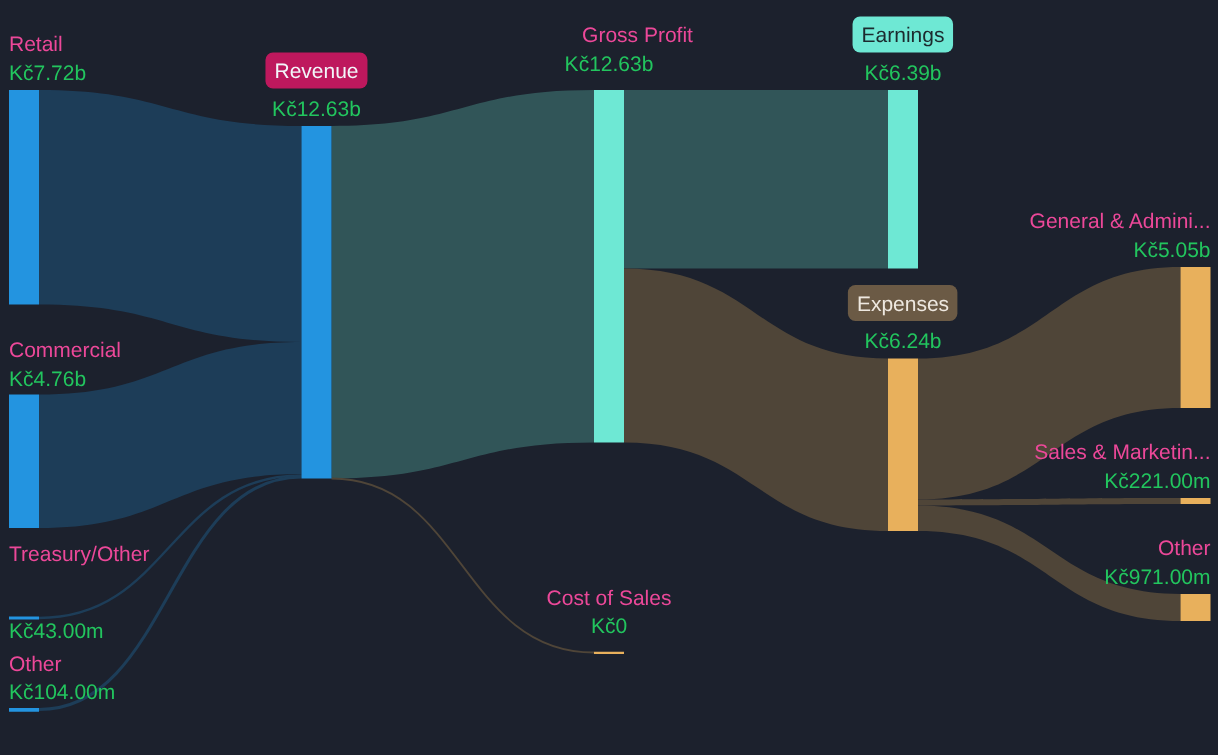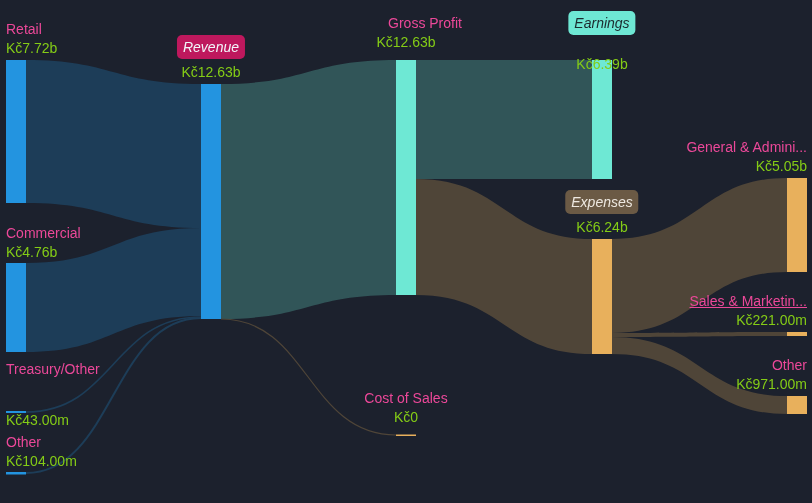--- a/index.html
+++ b/index.html
@@ -1,23 +1,23 @@
 <!DOCTYPE html>
 <html><head>
 <meta charset="utf-8">
 <style>
   html, body { margin:0; padding:0; background:#1c212d; }
   body { width:812px; height:503px; position:relative; overflow:hidden; font-family:"Liberation Sans", "DejaVu Sans", sans-serif; }
   svg.chart { position:absolute; left:0; top:0; }
   .lbl { position:absolute; color:#ec4899; font-size:14px; line-height:19px; white-space:nowrap; }
-  .val { position:absolute; color:#84cc16; font-size:14px; line-height:19px; white-space:nowrap; }
+  .val { position:absolute; color:#22c55e; font-size:14px; line-height:19px; white-space:nowrap; }
   .left { text-align:left; }
   .right { text-align:right; }
   .center { text-align:center; transform:translateX(-50%); }
-  .badge { position:absolute; font-size:14px; line-height:24px; padding:0 6px; border-radius:5px; transform:translateX(-50%); white-space:nowrap;font-style:italic; }
+  .badge { position:absolute; font-size:14px; line-height:24px; padding:0 6px; border-radius:5px; transform:translateX(-50%); white-space:nowrap; }
 </style>
 </head>
 <body>
 
 <svg class="chart" width="812" height="503" viewBox="0 0 812 503">
 
   <g>
     <path fill="#1d3d58" d="M26,60 C113,60 113,84 201,84 L201,228 C113,228 113,203 26,203 Z"></path>
     <path fill="#1d3d58" d="M26,263 C113,263 113,228 201,228 L201,316 C113,316 113,352 26,352 Z"></path>
     <path fill="none" stroke="#1d3d58" stroke-width="1.6" d="M26,412 C113,412 113,317 201,317"></path>
@@ -62,25 +62,25 @@
 <div class="badge" style="left:211px;top:35px;background:#be185d;color:#f2f6fa;">Revenue</div>
 <div class="val center" style="left:211px;top:63px;">Kč12.63b</div>
 
 <div class="lbl center" style="left:425px;top:14px;">Gross Profit</div>
 <div class="val center" style="left:406px;top:33px;">Kč12.63b</div>
 
 <div class="lbl center" style="left:406px;top:389px;text-align:center;">Cost of Sales</div>
 <div class="val center" style="left:406px;top:408px;">Kč0</div>
 
 <div class="badge" style="left:602px;top:11px;background:#6ee8d4;color:#1c2a2e;">Earnings</div>
-<div class="val center" style="left:602px;top:39px;margin-top:16px;">Kč6.39b</div>
+<div class="val center" style="left:602px;top:39px;">Kč6.39b</div>
 
 <div class="badge" style="left:602px;top:190px;background:#6b5a45;color:#eee8e0;">Expenses</div>
 <div class="val center" style="left:602px;top:218px;">Kč6.24b</div>
 
 <div class="lbl right" style="right:5px;top:138px;">General &amp; Admini...</div>
 <div class="val right" style="right:5px;top:157px;">Kč5.05b</div>
 
-<div class="lbl right" style="right:5px;top:292px;text-decoration:underline;">Sales &amp; Marketin...</div>
+<div class="lbl right" style="right:5px;top:292px;">Sales &amp; Marketin...</div>
 <div class="val right" style="right:5px;top:311px;">Kč221.00m</div>
 
 <div class="lbl right" style="right:5px;top:356px;">Other</div>
 <div class="val right" style="right:5px;top:375px;">Kč971.00m</div>
 
 </body></html>

